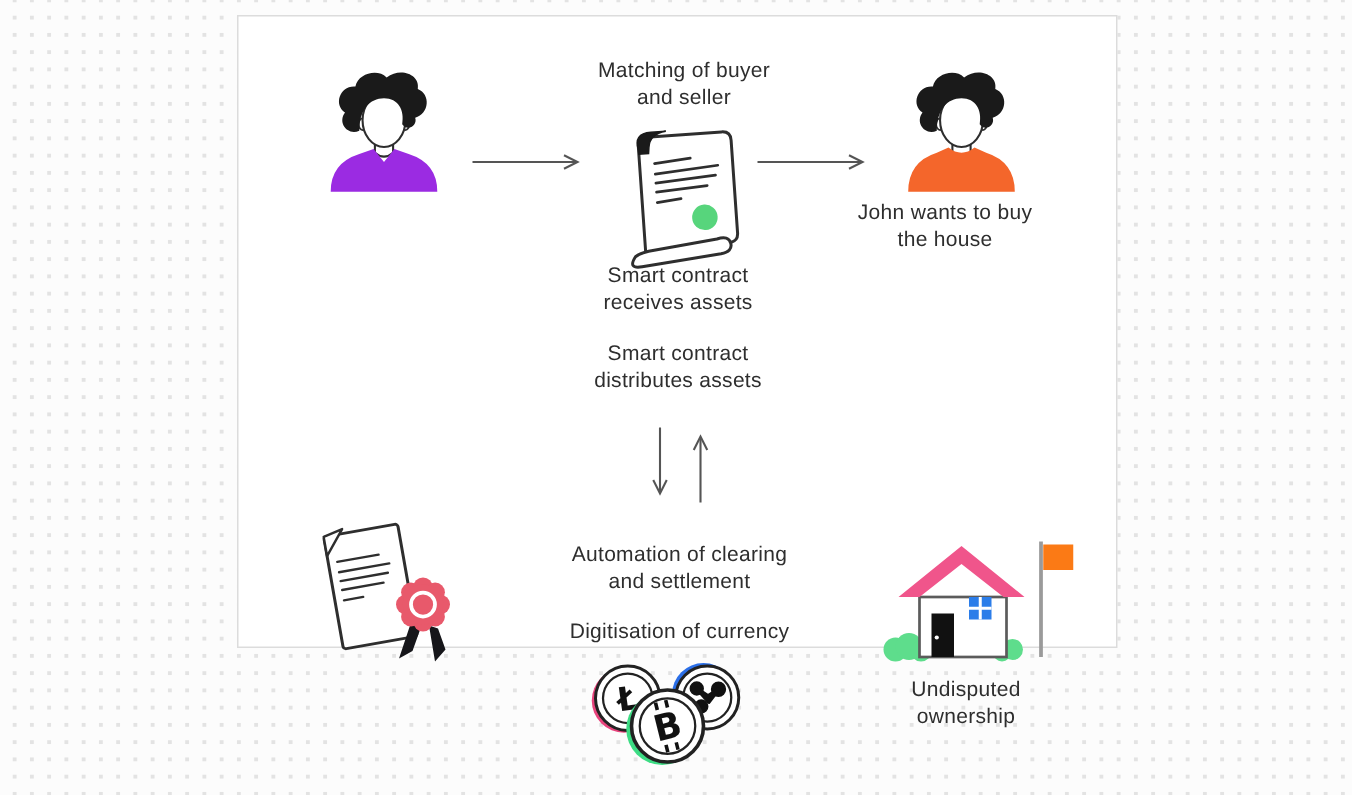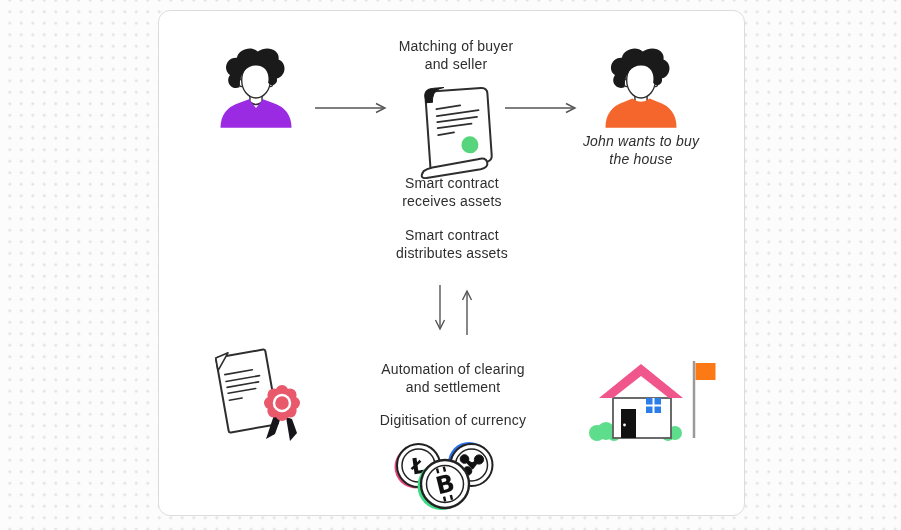--- a/index.html
+++ b/index.html
@@ -8,22 +8,22 @@
     background:#fcfcfc;
   }
   .stage{
     position:relative;width:901px;height:530px;overflow:hidden;
     background-color:#fcfcfc;
     background-image:radial-gradient(circle,#e3e3e3 1.4px,rgba(0,0,0,0) 1.6px);
     background-size:11.5px 11.5px;
     background-position:4px 6px;
   }
   .card{
-    position:absolute;left:158px;top:10px;width:587px;height:506px;
-    background:#ffffff;border:1px solid #dcdcdc;border-radius:12px;
+    position:absolute;left:158px;top:10px;width:587px;height:422px;
+    background:#ffffff;border:1px solid #dcdcdc;border-radius:0;
     box-sizing:border-box;
   }
   .lbl{
     position:absolute;text-align:center;white-space:pre-line;
     font-size:14px;line-height:17.5px;letter-spacing:.2px;color:#2e2e2e;
   }
   .abs{position:absolute;}
   svg{display:block;overflow:visible;}
   .coin-sym{font-family:"DejaVu Sans",sans-serif;font-weight:bold;}
 </style>
@@ -74,21 +74,21 @@
     </svg>
 
     <svg class="abs" style="left:443px;top:37px;" width="78" height="80" viewBox="0 0 90 92">
       <path d="M38 50 L38 62 Q45 68 52 62 L52 50 Z" fill="#ffffff" stroke="#2e2e2e" stroke-width="1.6"></path>
       <ellipse cx="28.5" cy="40" rx="3" ry="4.5" fill="#ffffff" stroke="#2e2e2e" stroke-width="1.4"></ellipse>
       <ellipse cx="61.5" cy="40" rx="3" ry="4.5" fill="#ffffff" stroke="#2e2e2e" stroke-width="1.4"></ellipse>
       <ellipse cx="45" cy="37" rx="16.5" ry="20.5" fill="#ffffff" stroke="#2e2e2e" stroke-width="1.6"></ellipse>
       <path d="M26 45 C17 49 9 39 15 31 C6 25 11 10 23 11 C25 1 40 -3 47 4 C58 -4 73 2 71 13 C81 17 80 32 69 35 C71 41 63 46 59 40 C61 29 56 20 45 20 C34 20 26 29 26 45 Z" fill="#1a1a1a"></path>
       <path d="M4 92 Q4 69 26 62 L35 58 Q45 66 55 58 L64 62 Q86 69 86 92 Z" fill="#f4662b"></path>
     </svg>
-    <div class="lbl" style="left:397px;top:122px;width:170px;font-style:italic;">John wants to buy
+    <div class="lbl" style="left:386px;top:122px;width:170px;">John wants to buy
 the house</div>
 
     <div class="lbl" style="left:208px;top:164px;width:170px;">Smart contract
 receives assets</div>
     <div class="lbl" style="left:208px;top:216px;width:170px;">Smart contract
 distributes assets</div>
 
     <svg class="abs" style="left:272px;top:273px;" width="46" height="52" viewBox="0 0 46 52">
       <g fill="none" stroke-width="1.4" stroke="#555555">
         <g>
@@ -181,15 +181,17 @@
       <g>
         <rect x="57" y="49" width="15" height="15" fill="#2b7de9"></rect>
         <g stroke="#ffffff" stroke-width="2">
           <line x1="64.5" y1="49" x2="64.5" y2="64"></line>
             <line x1="57" y1="56.5" x2="72" y2="56.5"></line>
         </g>
       </g>
       <line x1="105" y1="12" x2="105" y2="89" stroke-width="2.5" stroke="#9a9a9a"></line>
       <rect x="106.5" y="14" width="20" height="17" fill="#fb7a15"></rect>
     </svg>
+    <div class="lbl" style="left:400px;top:440px;width:170px;">Undisputed
+ownership</div>
 
   </div>
 </div>
 
 </body></html>

